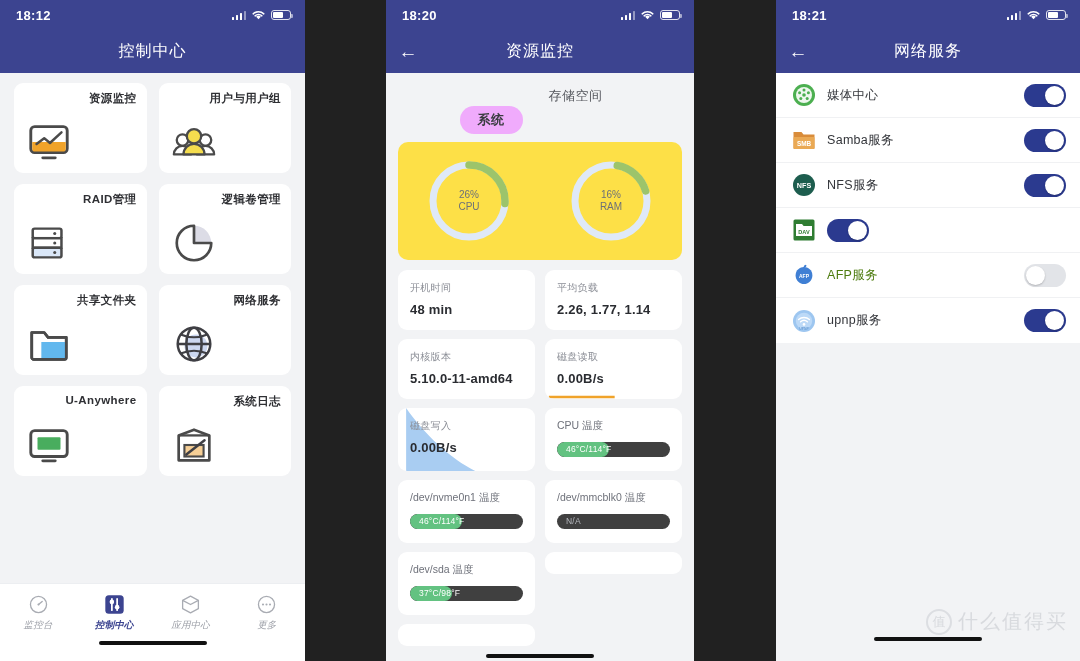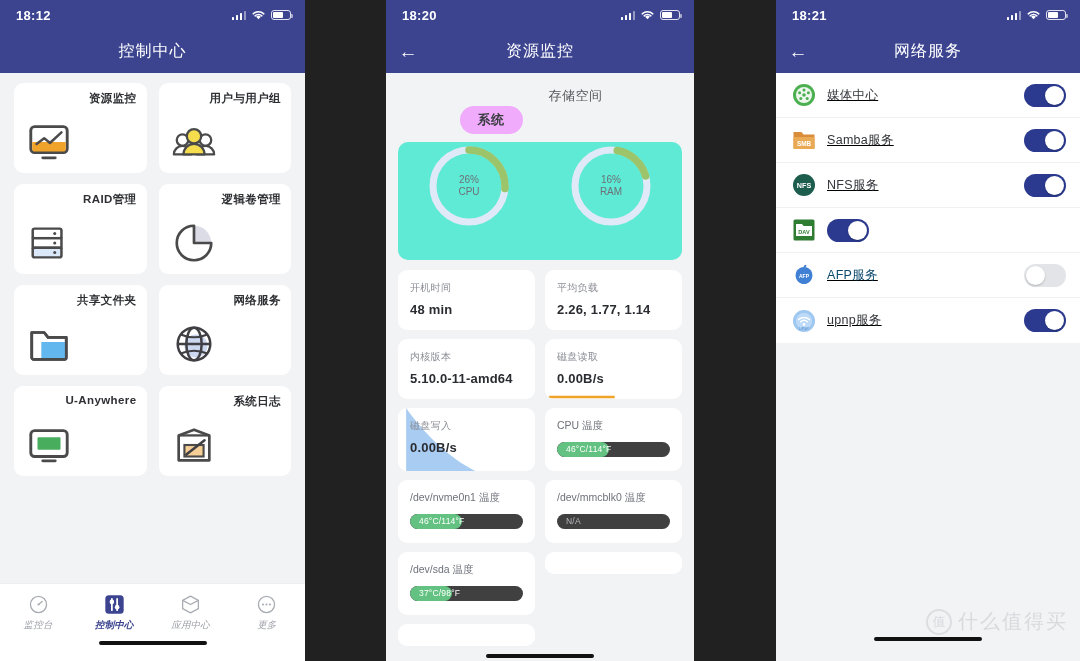--- a/index.html
+++ b/index.html
@@ -91,22 +91,22 @@
   
   .p2-body { height: 588px; background: #f2f3f5; overflow: hidden; }
   .segtabs { display: flex; justify-content: center; gap: 8px; padding: 9px 0 8px 0; }
   .segtab {
     font-size: 13px; color: #56585e; padding: 5px 18px; border-radius: 14px;
     letter-spacing: .5px;
   }
   .segtab.active { background: #f0abfc; color: #3b3d42; font-weight: bold; margin-top: 24px; }
 
   .gauge-card {
-    margin: 0 12px; background: #5eead4; border-radius: 10px;
-    height: 118px; display: flex; align-items: flex-start; justify-content: space-around;
+    margin: 0 12px; background: #fde047; border-radius: 10px;
+    height: 118px; display: flex; align-items: center; justify-content: space-around;
   }
   .gauge { position: relative; width: 88px; height: 88px; }
   .gauge svg { display: block; }
   .gauge .gtxt {
     position: absolute; inset: 0; display: flex; flex-direction: column;
     align-items: center; justify-content: center; color: #6d7078; font-size: 10px;
     line-height: 1.25;
   }
 
   .infogrid {
@@ -128,29 +128,29 @@
   }
   .tbar .fill { position:absolute; left:0; top:0; bottom:0; border-radius:8px; background:#63c281; }
   .tbar .tlabeltxt {
     position: absolute; left: 9px; top: 0; line-height: 15px;
     font-size: 8.5px; color: #fff; letter-spacing:.2px;
   }
   .tbar.na .tlabeltxt { color: #b6b9bf; }
   .stub { background:#fff; border-radius: 9px; height: 22px; }
 
   
-  .p3-body { height: 588px; background: #f2f3f5; text-decoration: underline; }
+  .p3-body { height: 588px; background: #f2f3f5; }
   .svclist { background: #fff; }
   .svcrow {
     height: 45px; display: flex; align-items: center;
     padding: 0 14px 0 16px; border-bottom: 1px solid #f0f1f3; gap: 11px;
   }
   .svcicon { width: 24px; height: 24px; flex: 0 0 24px; }
   .svcname { flex: 1; font-size: 12.5px; color: #33353a; letter-spacing:.3px; }
-  .svcname.dim { color: #0c4a6e; }
+  .svcname.dim { color: #4d7c0f; }
   .toggle {
     width: 42px; height: 23px; border-radius: 12px; background: #2b3a8f;
     position: relative; flex: 0 0 42px;
   }
   .toggle.off { background: #e2e4e8; }
   .toggle i {
     position: absolute; top: 2px; left: 21px; width: 19px; height: 19px;
     border-radius: 50%; background: #fff; box-shadow: 0 1px 2px rgba(0,0,0,.22);
   }
   .toggle.off i { left: 2px; }

